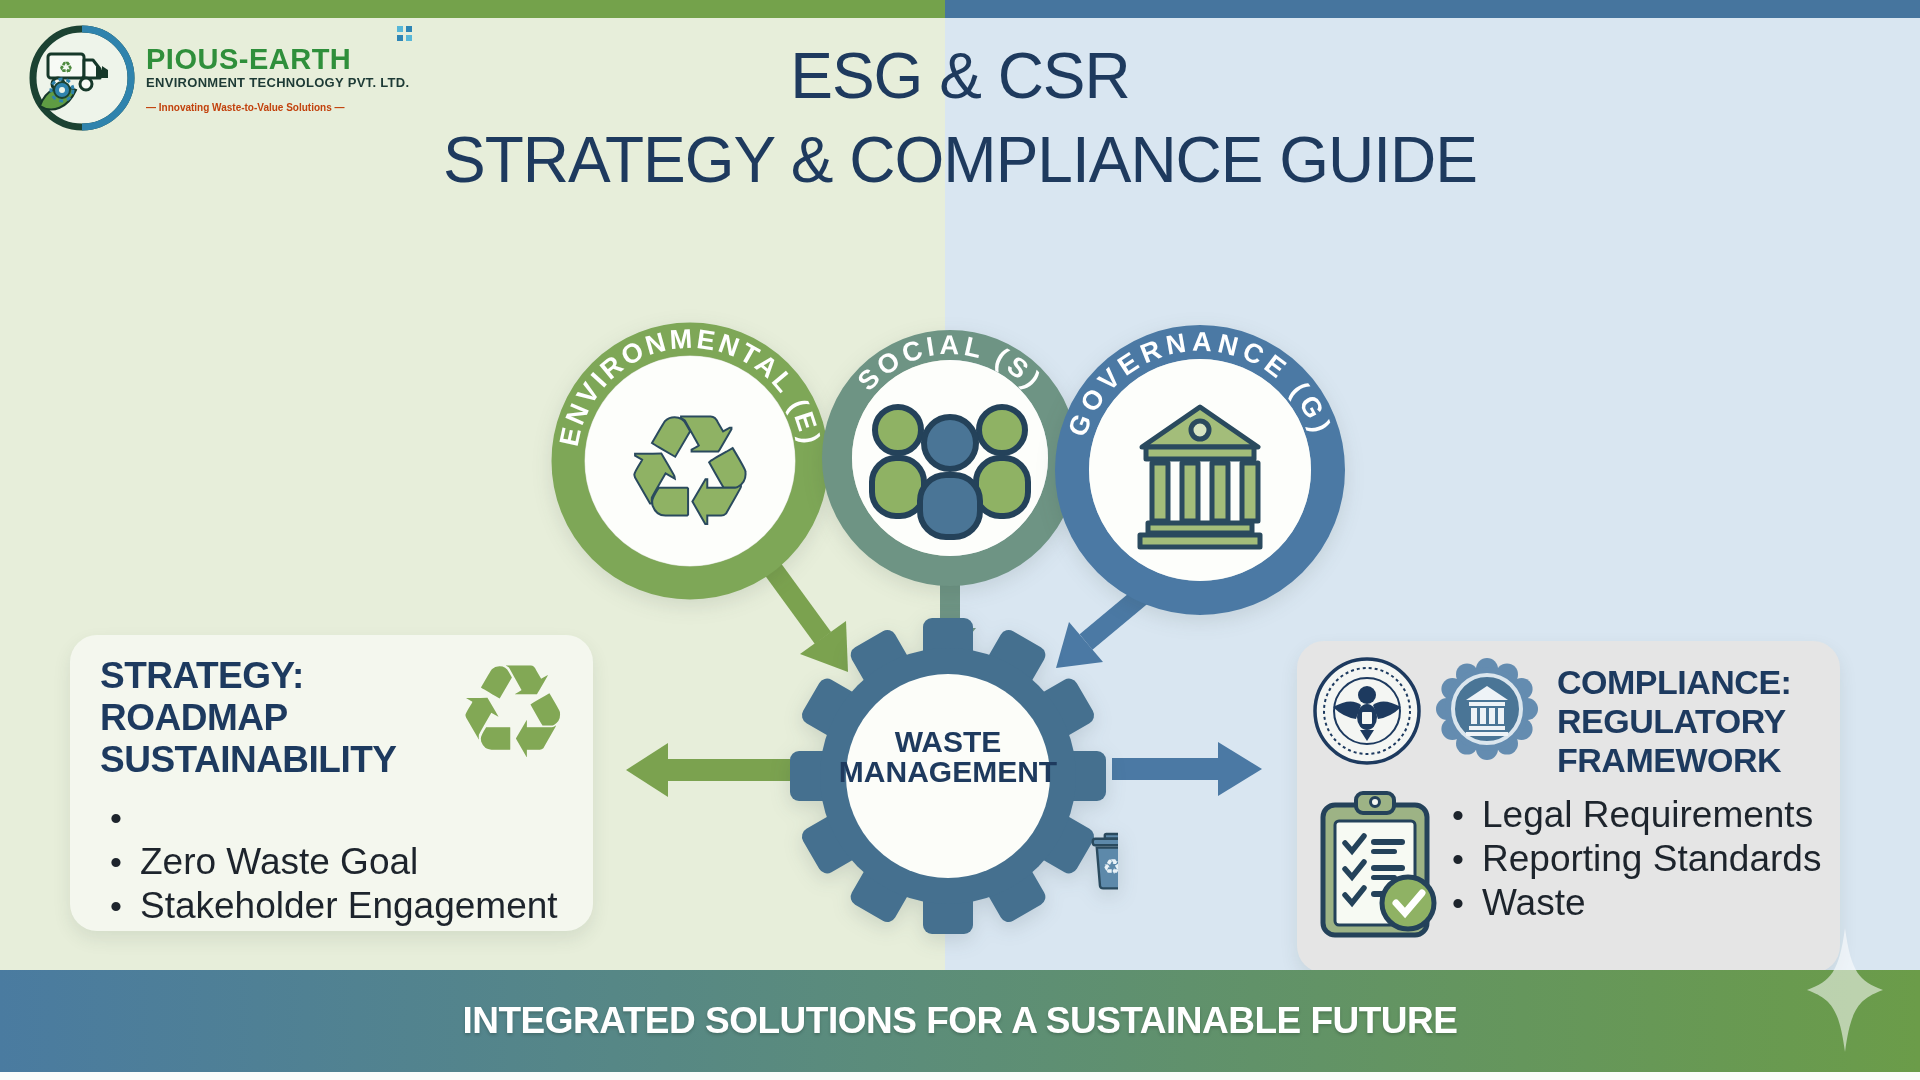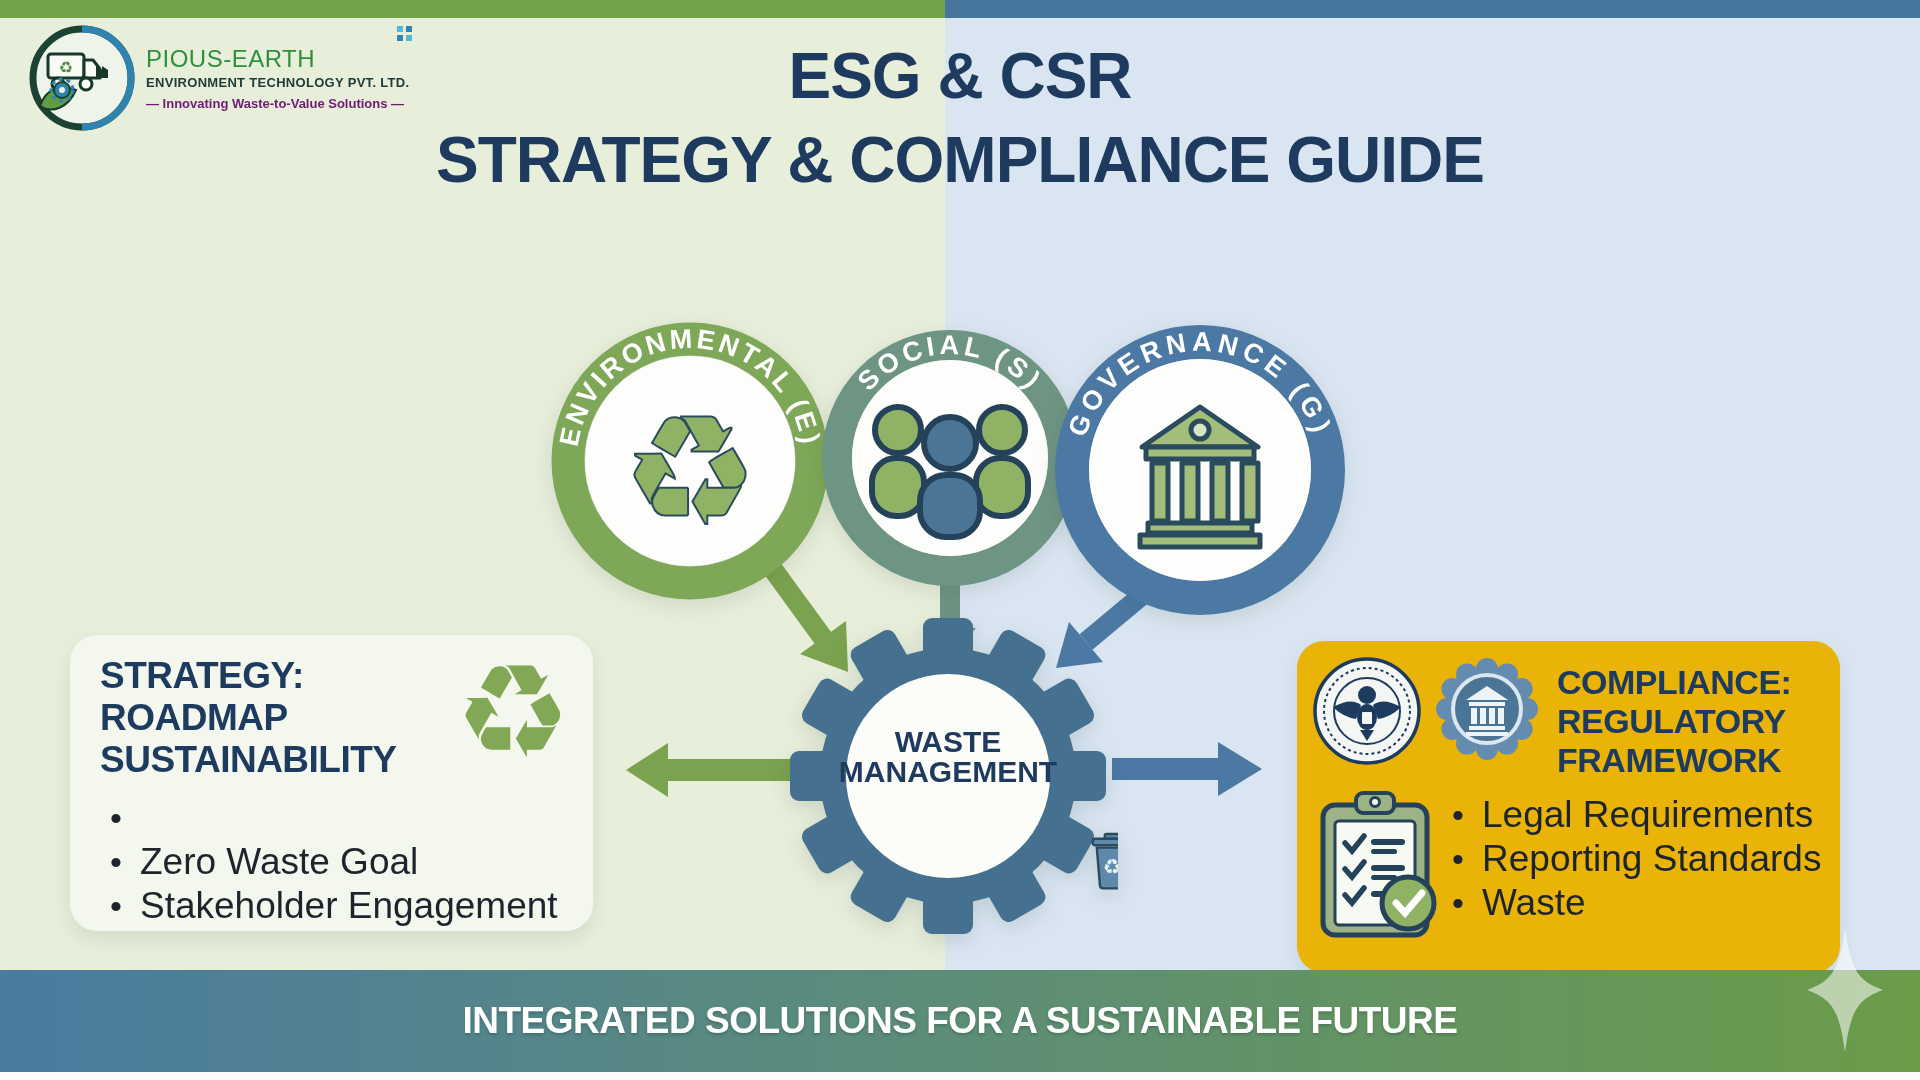--- a/index.html
+++ b/index.html
@@ -8,42 +8,42 @@
   
   .bg-left{position:absolute;left:0;top:0;width:945px;height:1080px;background:#e7eeda;}
   .bg-right{position:absolute;left:945px;top:0;width:975px;height:1080px;background:#d9e6f1;}
   .strip-left{position:absolute;left:0;top:0;width:945px;height:18px;background:#74a24b;}
   .strip-right{position:absolute;left:945px;top:0;width:975px;height:18px;background:#46759e;}
   .bottom-white{position:absolute;left:0;top:1072px;width:1920px;height:8px;background:#fbfcfa;}
 
   
   .logo{position:absolute;left:28px;top:24px;display:flex;align-items:flex-start;}
   .logo-text{margin-left:10px;position:relative;padding-top:22px;}
-  .brand-name{font-size:24px;font-weight:400;color:#2f8f3b;letter-spacing:.5px;line-height:26px;}
+  .brand-name{font-size:29px;font-weight:700;color:#2f8f3b;letter-spacing:.5px;line-height:26px;}
   .brand-sub{font-size:13px;font-weight:700;color:#1d3a35;letter-spacing:.3px;margin-top:3px;}
-  .brand-tag{font-size:13px;font-weight:700;color:#701a75;margin-top:6px;}
+  .brand-tag{font-size:10px;font-weight:700;color:#c2410c;margin-top:12px;}
   .brand-dots{position:absolute;right:-4px;top:2px;width:16px;height:16px;}
   .brand-dots i{position:absolute;width:6px;height:6px;}
   .brand-dots i:nth-child(1){left:0;top:0;background:#57b7d8;}
   .brand-dots i:nth-child(2){left:9px;top:0;background:#2e85b5;}
   .brand-dots i:nth-child(3){left:0;top:9px;background:#2e85b5;}
   .brand-dots i:nth-child(4){left:9px;top:9px;background:#57b7d8;}
 
   
   .title{position:absolute;left:0;top:34px;width:1920px;text-align:center;
-         color:#1e3a5e;font-weight:700;font-size:64px;line-height:84px;letter-spacing:-1px;}
+         color:#1e3a5e;font-weight:400;font-size:64px;line-height:84px;letter-spacing:-1px;}
 
   
   .circle-svg{position:absolute;filter:drop-shadow(0 6px 10px rgba(40,60,50,.12));}
   .curved-label{font-family:"Liberation Sans",sans-serif;font-weight:700;fill:#ffffff;}
 
   
   .info-box{position:absolute;border-radius:27px;box-shadow:0 8px 18px rgba(50,70,60,.10);}
   .box-strategy{left:70px;top:635px;width:523px;height:296px;background:#f4f7ee;}
-  .box-compliance{left:1297px;top:641px;width:543px;height:332px;background:#eab308;}
+  .box-compliance{left:1297px;top:641px;width:543px;height:332px;background:#e5e5e5;}
   .box-heading{font-size:37px;font-weight:800;color:#1d3a5f;line-height:42px;letter-spacing:-.5px;}
   .box-strategy .box-heading{position:absolute;left:30px;top:20px;}
   .strategy-recycle{position:absolute;right:22px;top:2px;font-size:130px;line-height:150px;color:#82a855;}
   .bullets{position:absolute;list-style:none;margin:0;padding:0;}
   .box-strategy .bullets{left:40px;top:162px;}
   .bullets li{font-size:37px;line-height:43px;color:#1d242c;display:flex;align-items:baseline;}
   .bullets .dot{width:30px;font-size:34px;color:#1d242c;}
   .comp-top{position:absolute;left:14px;top:14px;display:flex;align-items:flex-start;}
   .comp-heading{font-size:34px;font-weight:800;color:#1d3a5f;line-height:39px;letter-spacing:-.5px;margin-left:16px;margin-top:8px;}
   .comp-clipboard{position:absolute;left:18px;top:148px;}

